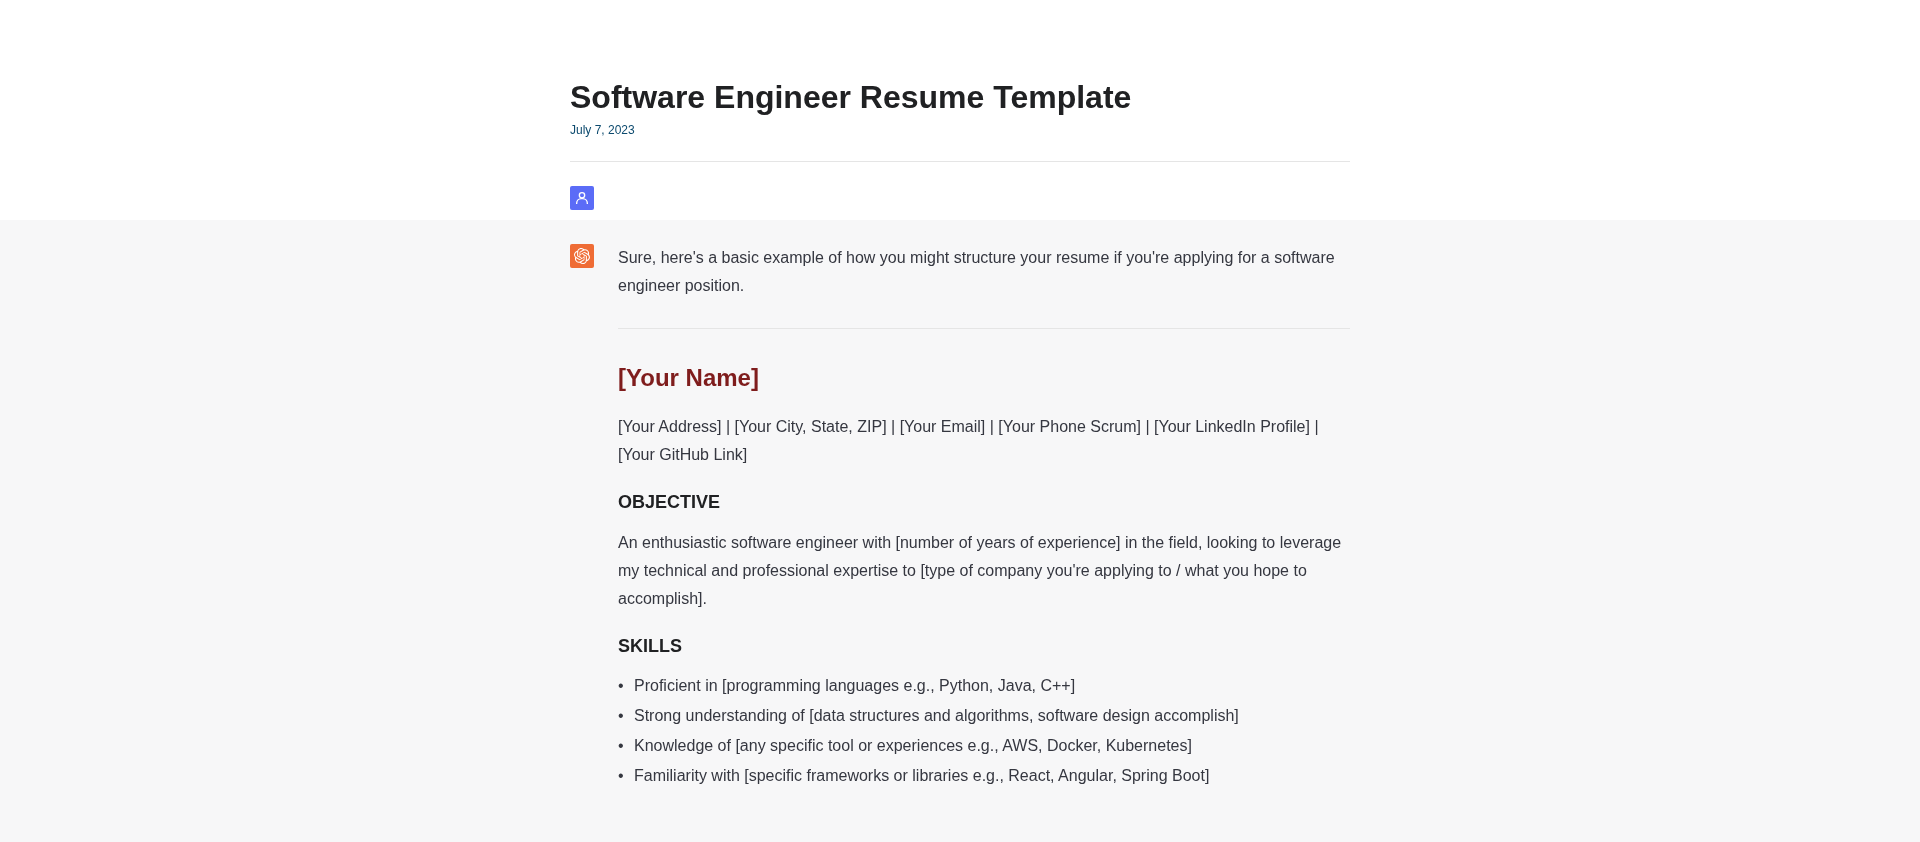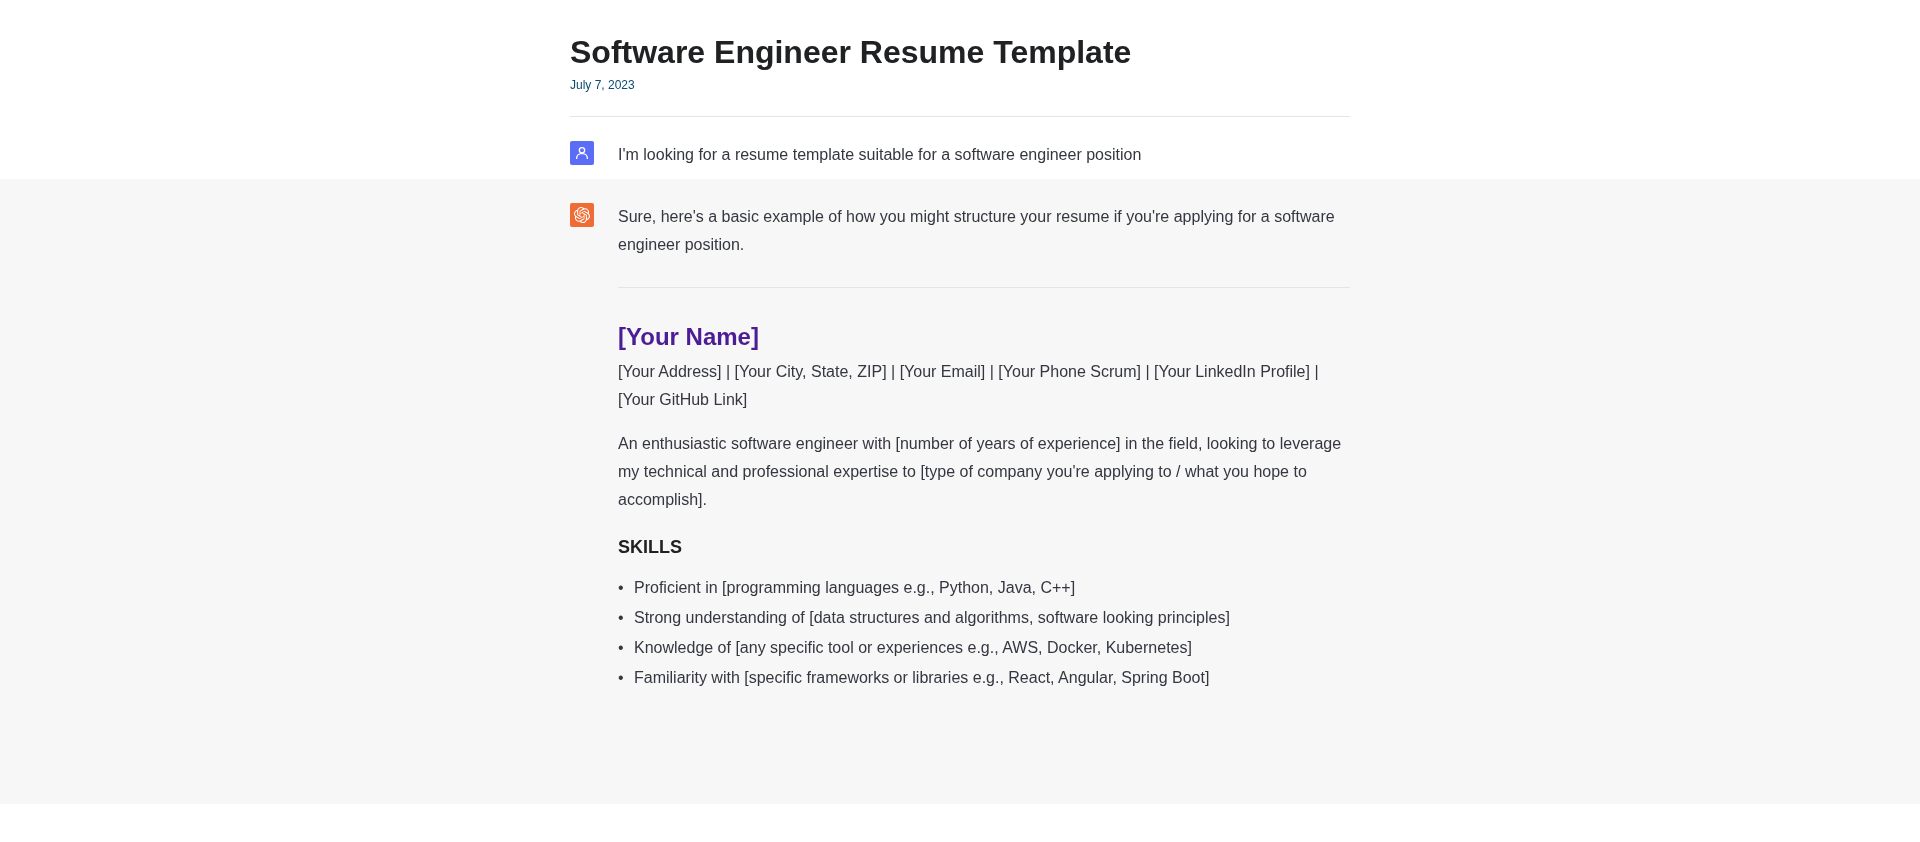--- a/index.html
+++ b/index.html
@@ -15,20 +15,21 @@
       overflow-y: scroll;
     }
     
     .page-wrapper {
       width: 100%;
     }
     
     .top-section {
       background: #fff;
       width: 100%;
+      margin-top: 45px;
     }
     
     .bottom-section {
       background: #f7f7f8;
       width: 100%;
       padding-bottom: 100px;
     }
     
     .container {
       max-width: 860px;
@@ -108,21 +109,22 @@
     
     .message-content hr {
       border: none;
       border-top: 1px solid #e5e5e5;
       margin: 28px 0;
     }
     
     .message-content h1 {
       font-size: 24px;
       font-weight: 700;
-      color: #4c1d95;
+      color: #7f1d1d;
+      margin-bottom: 14px;
     }
     
     .message-content h2 {
       font-size: 18px;
       font-weight: 700;
       color: #202123;
       margin-top: 18px;
       margin-bottom: 10px;
     }
     
@@ -168,46 +170,44 @@
         <p class="page-date">July 7, 2023</p>
         <hr class="divider">
       </div>
 
       <div class="message-row">
         <div class="avatar avatar-user">
           <svg viewBox="0 0 24 24" fill="none" stroke="white" stroke-width="2">
             <circle cx="12" cy="8" r="4"></circle>
             <path d="M4 21v-1a7 7 0 0 1 7-7h2a7 7 0 0 1 7 7v1"></path>
           </svg>
-        </div>
-        <div class="message-content">
-          <p>I'm looking for a resume template suitable for a software engineer position</p>
         </div>
       </div>
     </div>
   </div>
 
   <div class="bottom-section">
     <div class="container">
       <div class="message-row">
         <div class="avatar avatar-assistant">
           <svg viewBox="0 0 24 24" fill="white">
             <path d="M22.28 9.82a5.98 5.98 0 0 0-.52-4.91 6.05 6.05 0 0 0-6.51-2.9A6.07 6.07 0 0 0 4.98 4.18a5.98 5.98 0 0 0-4 2.9 6.05 6.05 0 0 0 .75 7.1 5.98 5.98 0 0 0 .51 4.9 6.05 6.05 0 0 0 6.52 2.9A5.98 5.98 0 0 0 13.26 24a6.06 6.06 0 0 0 5.77-4.21 5.99 5.99 0 0 0 4-2.9 6.06 6.06 0 0 0-.75-7.07zm-9.02 12.61a4.48 4.48 0 0 1-2.88-1.04l.14-.08 4.78-2.76a.78.78 0 0 0 .4-.68v-6.74l2.02 1.17a.07.07 0 0 1 .04.05v5.58a4.5 4.5 0 0 1-4.5 4.5zm-9.66-4.13a4.47 4.47 0 0 1-.54-3.01l.14.09 4.79 2.76a.77.77 0 0 0 .78 0l5.84-3.37v2.33a.08.08 0 0 1-.3.06L9.74 19.95a4.5 4.5 0 0 1-6.14-1.65zM2.34 7.9a4.49 4.49 0 0 1 2.34-1.97V11.6a.77.77 0 0 0 .39.68l5.84 3.37-2.02 1.17a.07.07 0 0 1-.07 0l-4.83-2.79A4.5 4.5 0 0 1 2.34 7.9zm16.6 3.86L13.1 8.4l2.02-1.17a.07.07 0 0 1 .07 0l4.83 2.79a4.5 4.5 0 0 1-.68 8.1v-5.67a.78.78 0 0 0-.4-.68zm2.01-3.02l-.14-.09-4.78-2.77a.78.78 0 0 0-.79 0L9.4 9.25V6.92a.07.07 0 0 1 .03-.06l4.83-2.79a4.5 4.5 0 0 1 6.68 4.66zM8.3 12.86l-2.02-1.16a.07.07 0 0 1-.04-.06V6.07a4.5 4.5 0 0 1 7.37-3.45l-.14.08L8.7 5.46a.78.78 0 0 0-.4.68zm1.1-2.37l2.6-1.5 2.6 1.5v3l-2.6 1.5-2.6-1.5z"></path>
           </svg>
         </div>
         <div class="message-content">
           <p>Sure, here's a basic example of how you might structure your resume if you're applying for a software engineer position.</p>
           <hr>
           <h1>[Your Name]</h1>
           <p>[Your Address] | [Your City, State, ZIP] | [Your Email] | [Your Phone Scrum] | [Your LinkedIn Profile] | [Your GitHub Link]</p>
+          <h2>OBJECTIVE</h2>
           <p>An enthusiastic software engineer with [number of years of experience] in the field, looking to leverage my technical and professional expertise to [type of company you're applying to / what you hope to accomplish].</p>
           <h2>SKILLS</h2>
           <ul>
             <li>Proficient in [programming languages e.g., Python, Java, C++]</li>
-            <li>Strong understanding of [data structures and algorithms, software looking principles]</li>
+            <li>Strong understanding of [data structures and algorithms, software design accomplish]</li>
             <li>Knowledge of [any specific tool or experiences e.g., AWS, Docker, Kubernetes]</li>
             <li>Familiarity with [specific frameworks or libraries e.g., React, Angular, Spring Boot]</li>
 
           </ul>
         </div>
       </div>
     </div>
   </div>
 </div>
 

